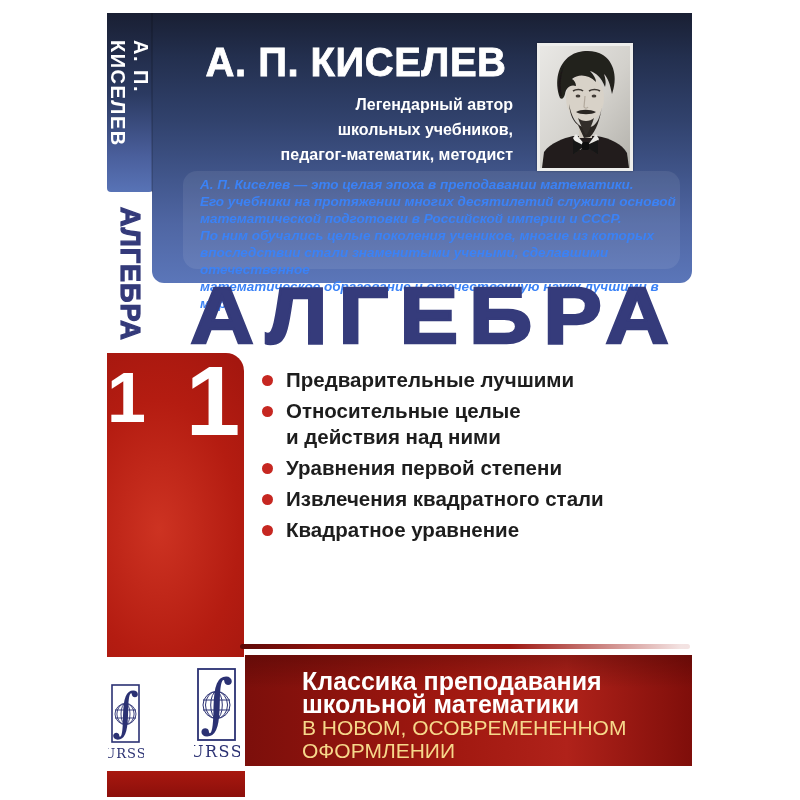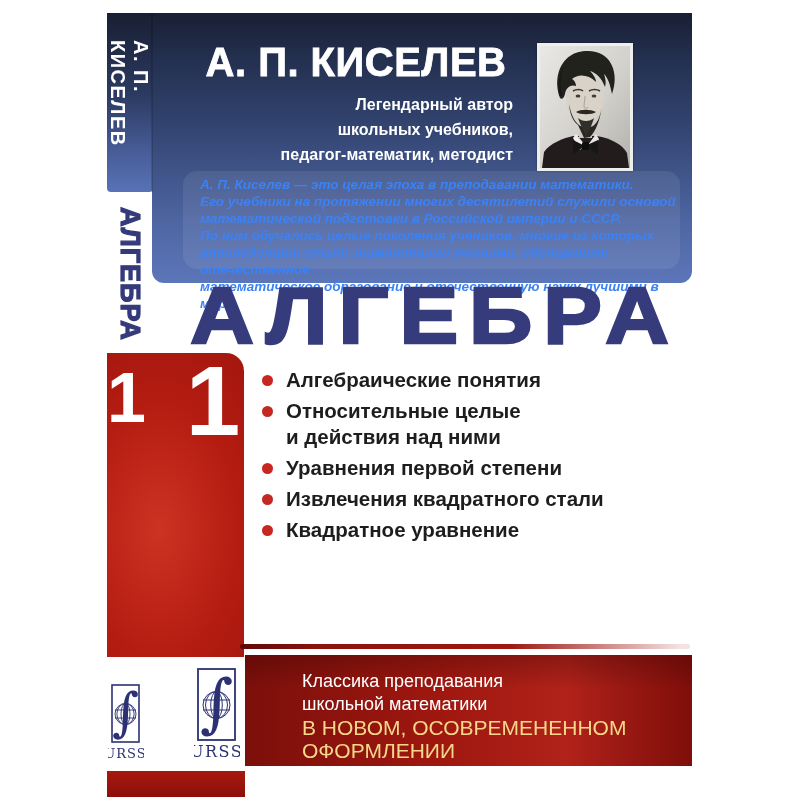--- a/index.html
+++ b/index.html
@@ -49,21 +49,21 @@
   .topic{display:flex;align-items:flex-start;margin-bottom:5px;}
   .dot{width:11px;height:11px;border-radius:50%;background:#c62721;margin:8px 13px 0 0;flex:0 0 auto;}
   .topic-text{color:#1d1d1d;font-size:20.5px;line-height:26px;font-weight:bold;white-space:pre-line;}
 
   
   .divider{left:240px;top:644px;width:450px;height:5px;border-radius:3px;
     background:linear-gradient(90deg,#5e0a08 0%,#8c130e 18%,#9e1812 60%,rgba(158,24,18,0.12) 98%);}
   .red-band{left:245px;top:655px;width:447px;height:111px;
     background:linear-gradient(180deg,rgba(40,0,0,0.28) 0%,rgba(40,0,0,0) 30%),
                linear-gradient(90deg,#7c0f0b 0%,#a01810 45%,#b0221a 72%,#7f0e0a 100%);}
-  .band-classic{left:57px;top:15px;color:#ffffff;font-size:18px;line-height:23px;font-weight:normal;white-space:pre-line;}
+  .band-classic{left:57px;top:15px;color:#ffffff;font-size:25px;line-height:23px;font-weight:bold;white-space:pre-line;}
   .band-modern{left:57px;top:61px;color:#f6d88b;font-size:21px;line-height:23px;font-weight:normal;white-space:pre-line;}
 
   .book-bottom-edge{left:107px;top:771px;width:138px;height:26px;
     background:linear-gradient(180deg,#a8180f 0%,#8c0f0b 100%);}
 
   .urss-small{left:108px;top:684px;}
   .urss-large{left:194px;top:668px;}
 </style>
 </head>
 <body>
@@ -145,21 +145,21 @@
   <div class="abs big-title">АЛГЕБРА</div>
 
   <div class="abs red-block">
     <div class="abs vol-small">1</div>
     <div class="abs vol-big">1</div>
   </div>
 
   <div class="abs topics">
     <div class="topic">
       <span class="dot"></span>
-      <span class="topic-text">Алгебраические понятия</span>
+      <span class="topic-text">Предварительные лучшими</span>
     </div>
     <div class="topic">
       <span class="dot"></span>
       <span class="topic-text">Относительные целые
 и действия над ними</span>
     </div>
     <div class="topic">
       <span class="dot"></span>
       <span class="topic-text">Уравнения первой степени</span>
     </div>

